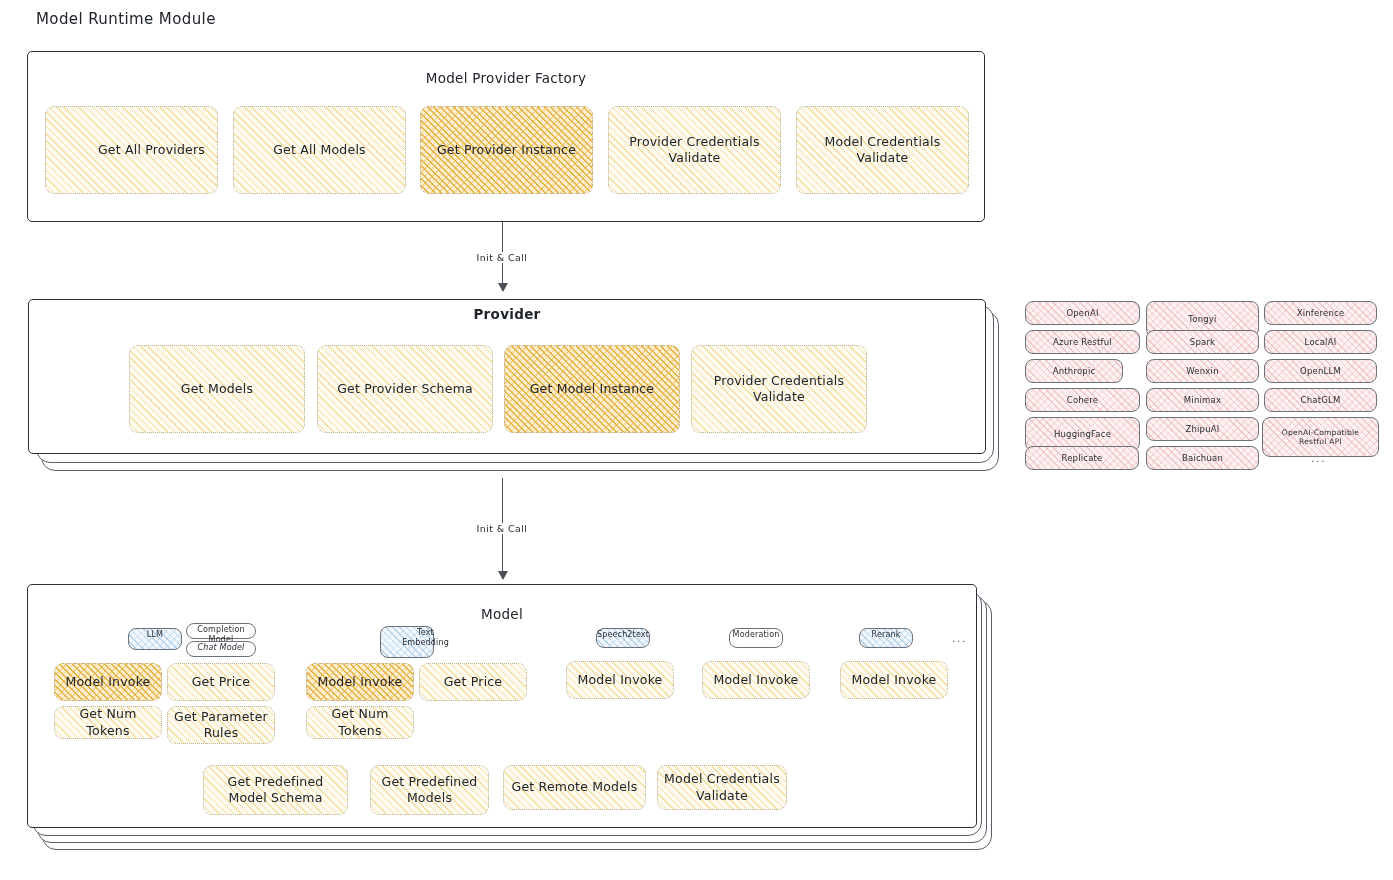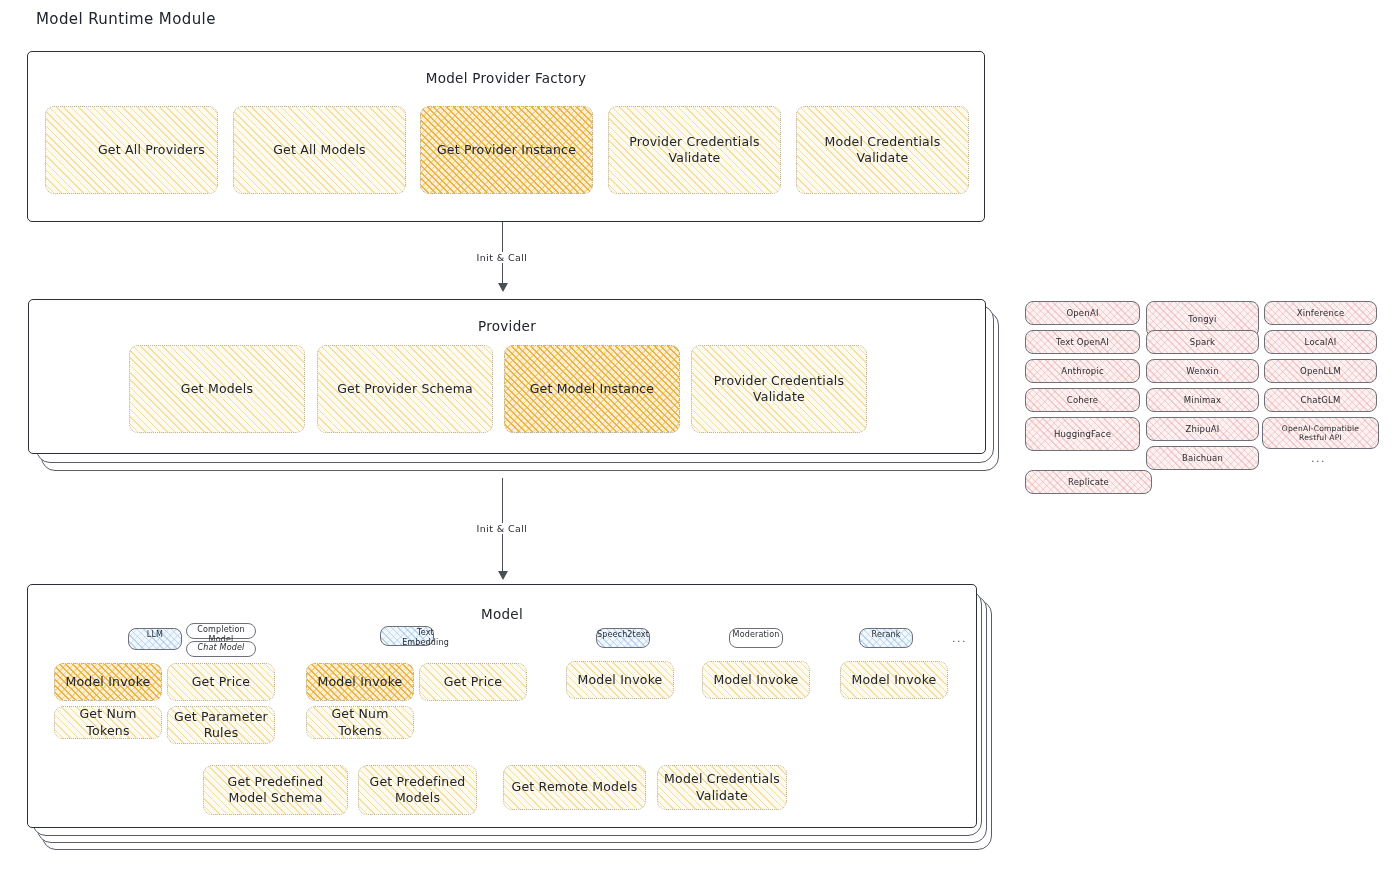--- a/index.html
+++ b/index.html
@@ -154,51 +154,51 @@
     <span>Model Credentials Validate</span>
   </div>
 
   <div class="arrow-line" style="left:502px;top:222px;height:64px;"></div>
   <div class="arrow-head" style="left:498px;top:283px;"></div>
   <div class="arrow-label" style="left:502px;top:252px;">Init &amp; Call</div>
 
   <div class="stack-layer" style="left:41px;top:311px;width:958px;height:160px;"></div>
   <div class="stack-layer" style="left:36px;top:305px;width:958px;height:158px;"></div>
   <div class="panel" style="left:28px;top:299px;width:958px;height:155px;">
-    <div class="panel-title" style="top:18px;">Provider</div>
+    <div class="panel-title" style="top:6px;font-weight:bold;">Provider</div>
   </div>
   <div class="node dotted fill-cream" style="left:129px;top:345px;width:176px;height:88px;">
     <span>Get Models</span>
   </div>
   <div class="node dotted fill-cream" style="left:317px;top:345px;width:176px;height:88px;">
     <span>Get Provider Schema</span>
   </div>
   <div class="node dotted fill-amber" style="left:504px;top:345px;width:176px;height:88px;">
     <span>Get Model Instance</span>
   </div>
   <div class="node dotted fill-cream" style="left:691px;top:345px;width:176px;height:88px;">
     <span>Provider Credentials Validate</span>
   </div>
 
   <div class="chip fill-rose" style="left:1025px;top:301px;width:115px;height:24px;">
     <span>OpenAI</span>
     </div>
   <div class="chip fill-rose" style="left:1025px;top:330px;width:115px;height:24px;">
-    <span>Text OpenAI</span>
-    </div>
-  <div class="chip fill-rose" style="left:1025px;top:359px;width:115px;height:24px;">
+    <span>Azure Restful</span>
+    </div>
+  <div class="chip fill-rose" style="left:1025px;top:359px;width:98px;height:24px;">
     <span>Anthropic</span>
     </div>
   <div class="chip fill-rose" style="left:1025px;top:388px;width:115px;height:24px;">
     <span>Cohere</span>
     </div>
   <div class="chip fill-rose" style="left:1025px;top:417px;width:115px;height:34px;">
     <span>HuggingFace</span>
     </div>
-  <div class="chip fill-rose" style="left:1025px;top:446px;width:127px;height:24px;margin-top:24px;">
+  <div class="chip fill-rose" style="left:1025px;top:446px;width:114px;height:24px;">
     <span>Replicate</span>
     </div>
 
   <div class="chip fill-rose" style="left:1146px;top:301px;width:113px;height:36px;">
     <span>Tongyi</span>
     </div>
   <div class="chip fill-rose" style="left:1146px;top:330px;width:113px;height:24px;text-align:right;">
     <span>Spark</span>
     </div>
   <div class="chip fill-rose" style="left:1146px;top:359px;width:113px;height:24px;">
@@ -219,21 +219,21 @@
     </div>
   <div class="chip fill-rose" style="left:1264px;top:330px;width:113px;height:24px;">
     <span>LocalAI</span>
     </div>
   <div class="chip fill-rose" style="left:1264px;top:359px;width:113px;height:24px;">
     <span>OpenLLM</span>
     </div>
   <div class="chip fill-rose" style="left:1264px;top:388px;width:113px;height:24px;">
     <span>ChatGLM</span>
     </div>
-  <div class="chip fill-rose" style="left:1262px;top:417px;width:117px;height:32px;font-size:7.6px;">
+  <div class="chip fill-rose" style="left:1262px;top:417px;width:117px;height:40px;font-size:7.6px;">
     <span>OpenAI-Compatible Restful API</span>
     </div>
   <div class="ellipsis-chip" style="left:1311px;top:452px;">...</div>
 
   <div class="arrow-line" style="left:502px;top:478px;height:98px;"></div>
   <div class="arrow-head" style="left:498px;top:571px;"></div>
   <div class="arrow-label" style="left:502px;top:523px;">Init &amp; Call</div>
 
   <div class="stack-layer" style="left:42px;top:600px;width:950px;height:250px;"></div>
   <div class="stack-layer" style="left:37px;top:595px;width:950px;height:248px;"></div>
@@ -258,21 +258,21 @@
   <div class="node dotted fill-cream" style="left:167px;top:663px;width:108px;height:38px;">
     <span>Get Price</span>
     </div>
   <div class="node dotted fill-cream" style="left:54px;top:706px;width:108px;height:33px;">
     <span>Get Num Tokens</span>
     </div>
   <div class="node dotted fill-cream" style="left:167px;top:706px;width:108px;height:38px;">
     <span>Get Parameter Rules</span>
     </div>
 
-  <div class="badge fill-blue" style="left:380px;top:626px;width:54px;height:20px;padding-left:40px;">
+  <div class="badge fill-blue" style="left:380px;top:626px;width:54px;height:32px;padding-left:40px;">
     <span>Text Embedding</span>
     </div>
   <div class="node dotted fill-amber" style="left:306px;top:663px;width:108px;height:38px;">
     <span>Model Invoke</span>
     </div>
   <div class="node dotted fill-cream" style="left:419px;top:663px;width:108px;height:38px;">
     <span>Get Price</span>
     </div>
   <div class="node dotted fill-cream" style="left:306px;top:706px;width:108px;height:33px;">
     <span>Get Num Tokens</span>
@@ -297,21 +297,21 @@
     </div>
   <div class="node dotted fill-cream" style="left:840px;top:661px;width:108px;height:38px;">
     <span>Model Invoke</span>
     </div>
 
   <div class="ellipsis-chip" style="left:952px;top:632px;">...</div>
 
   <div class="node dotted fill-cream" style="left:203px;top:765px;width:145px;height:50px;">
     <span>Get Predefined Model Schema</span>
     </div>
-  <div class="node dotted fill-cream" style="left:358px;top:765px;width:119px;height:50px;">
+  <div class="node dotted fill-cream" style="left:370px;top:765px;width:119px;height:50px;">
     <span>Get Predefined Models</span>
     </div>
   <div class="node dotted fill-cream" style="left:503px;top:765px;width:143px;height:45px;">
     <span>Get Remote Models</span>
     </div>
   <div class="node dotted fill-cream" style="left:657px;top:765px;width:130px;height:45px;">
     <span>Model Credentials Validate</span>
     </div>
 
 </div>

